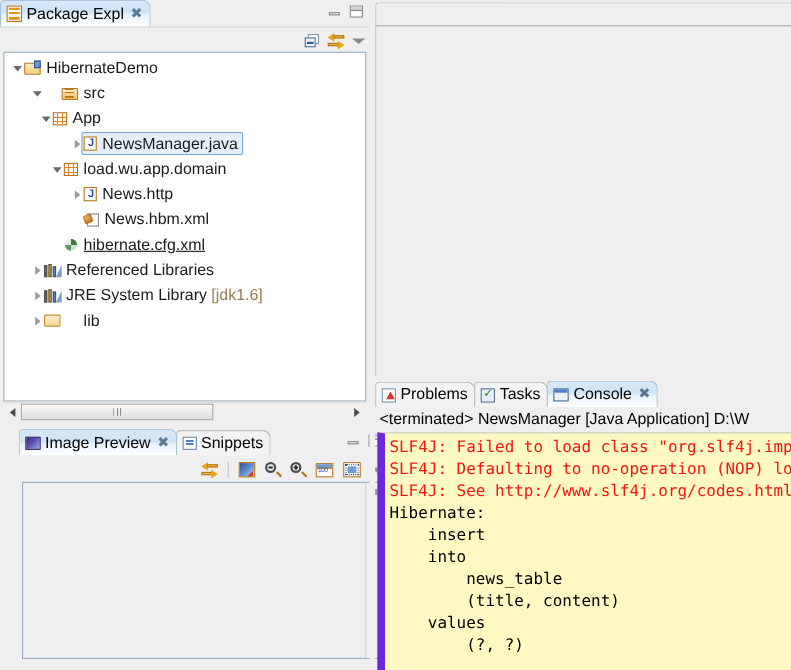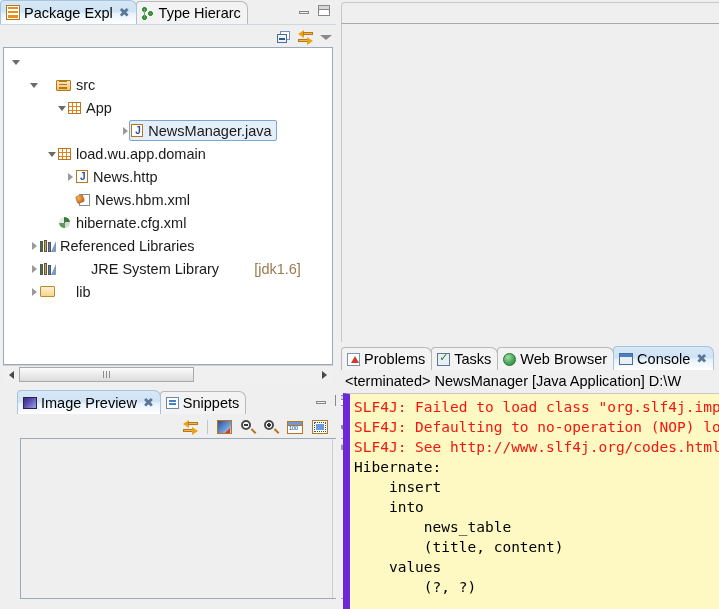--- a/index.html
+++ b/index.html
@@ -333,28 +333,20 @@
 <div id="root">
 
   <div style="position:absolute; left:0; top:0; width:336px; height:390px;">
 
     <div class="tabbar">
       <div class="tab active">
         <span class="ico ico-pkgexp"></span>
         <span class="tlabel">Package Expl</span>
         <span class="closex">✖</span>
       </div>
-      <div class="tab">
-        <span class="ico ico-hier">
-            <i></i>
-            <i></i>
-            <i></i>
-          </span>
-        <span class="tlabel">Type Hierarc</span>
-      </div>
       <div style="position:absolute; right:6px; top:5px; display:flex; gap:8px; align-items:center;">
         <span class="ico ico-min"></span>
         <span class="ico ico-max"></span>
       </div>
     </div>
 
     <div style="position:relative; height:23px; background:#efefef; border-top:1px solid #cfd6de;">
       <div class="viewbtns">
         <span class="ico ico-collapse">
             <span></span>
@@ -366,36 +358,40 @@
             <span class="a2"></span>
         </span>
         <span class="ico ico-vmenu"></span>
       </div>
     </div>
 
     <div class="panel-border" style="position:absolute; left:3px; top:47px; width:330px; height:318px; overflow:hidden;">
       <div class="tree" id="tree-host" style="padding-top:2px;">
           <div class="trow" style="padding-left: 6px;">
             <span class="arrow open"></span>
+            <span style="display: flex; align-items: center;">
+              <span class="ico ico-project"></span>
+              <span class="tlab">HibernateDemo</span>
+            </span>
           </div>
           <div class="trow" style="padding-left: 24px; gap: 16px;">
             <span class="arrow open"></span>
             <span style="display: flex; align-items: center;">
               <span class="ico ico-srcfolder"></span>
               <span class="tlab">src</span>
             </span>
           </div>
-          <div class="trow" style="padding-left: 52px;">
+          <div class="trow" style="padding-left: 32px;">
             <span class="arrow open"></span>
             <span style="display: flex; align-items: center;">
               <span class="ico ico-package"></span>
               <span class="tlab">App</span>
             </span>
           </div>
-          <div class="trow" style="padding-left: 60px; justify-content: center;">
+          <div class="trow" style="padding-left: 60px;">
             <span class="arrow closed"></span>
             <span class="sel" style="display: flex; align-items: center;">
               <span class="ico ico-java"></span>
               <span class="tlab">NewsManager.java</span>
             </span>
           </div>
           <div class="trow" style="padding-left: 42px;">
             <span class="arrow open"></span>
             <span style="display: flex; align-items: center;">
               <span class="ico ico-package"></span>
@@ -409,41 +405,41 @@
               <span class="tlab">News.http</span>
             </span>
           </div>
           <div class="trow" style="padding-left: 60px;">
             <span class="arrow"></span>
             <span style="display: flex; align-items: center;">
               <span class="ico ico-hbm"></span>
               <span class="tlab">News.hbm.xml</span>
             </span>
           </div>
-          <div class="trow" style="padding-left: 42px;">
+          <div class="trow" style="padding-left: 42px; text-decoration: underline;">
             <span class="arrow"></span>
             <span style="display: flex; align-items: center;">
               <span class="ico ico-cfg"></span>
               <span class="tlab">hibernate.cfg.xml</span>
             </span>
           </div>
           <div class="trow" style="padding-left: 24px;">
             <span class="arrow closed"></span>
             <span style="display: flex; align-items: center;">
               <span class="ico ico-lib">
                 <i></i>
                 <i></i>
                 <i></i>
               </span>
               <span class="tlab">Referenced Libraries</span>
             </span>
           </div>
           <div class="trow" style="padding-left: 24px;">
             <span class="arrow closed"></span>
-            <span style="display: flex; align-items: center; gap: 31px;">
+            <span style="display: flex; align-items: center;">
               <span class="ico ico-lib">
                 <i></i>
                 <i></i>
                 <i></i>
               </span>
               <span class="tlab">JRE System Library</span>
               <span class="tlab dim">[jdk1.6]</span>
             </span>
           </div>
           <div class="trow" style="padding-left: 24px;">
@@ -531,24 +527,20 @@
 
     <div class="tabbar" style="height:25px;">
       <div class="tab">
         <span class="ico ico-prob"></span>
         <span class="tlabel">Problems</span>
       </div>
       <div class="tab">
         <span class="ico ico-task"></span>
         <span class="tlabel">Tasks</span>
       </div>
-      <div class="tab">
-        <span class="ico ico-web"></span>
-        <span class="tlabel">Web Browser</span>
-      </div>
       <div class="tab active">
         <span class="ico ico-console"></span>
         <span class="tlabel">Console</span>
         <span class="closex">✖</span>
       </div>
     </div>
 
     <div class="cheader">&lt;terminated&gt; NewsManager [Java Application] D:\W</div>
 
     <div style="position:absolute; left:2px; top:48px; width:376px; height:216px; background:#fef9c3; border-left:7px solid #6d28d9; border-top:1px solid #c8c8c8; overflow:hidden;">

